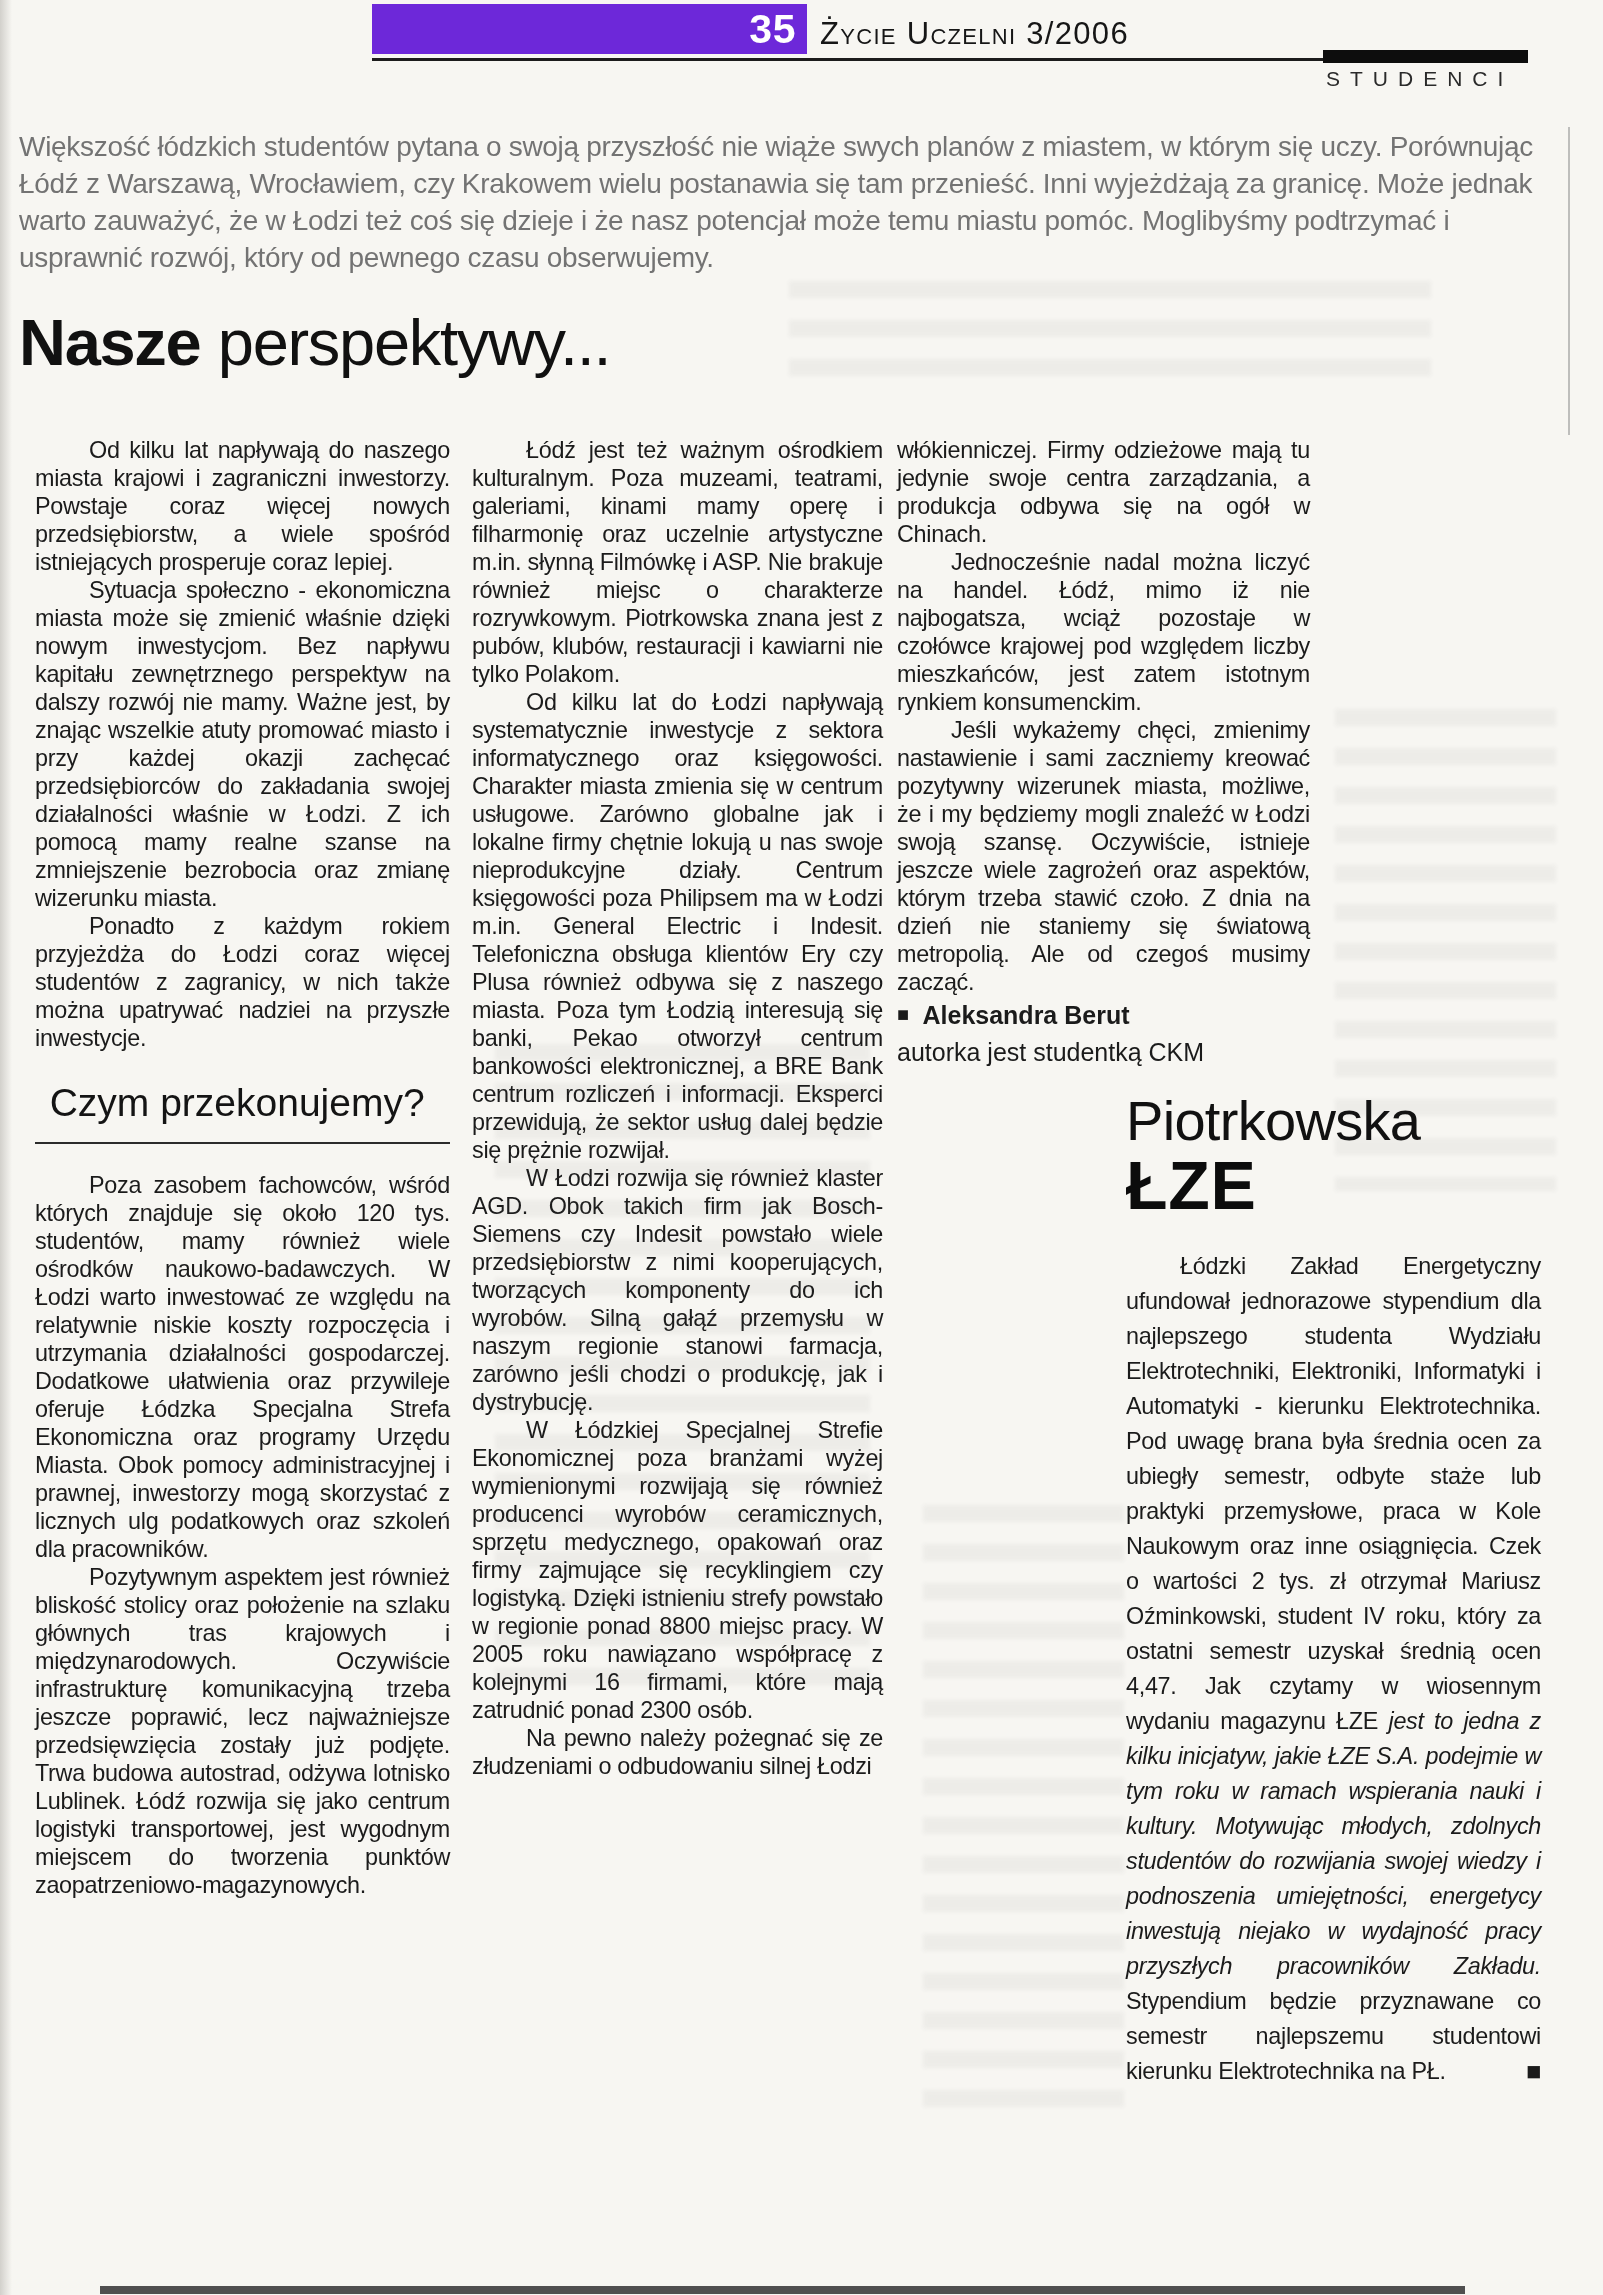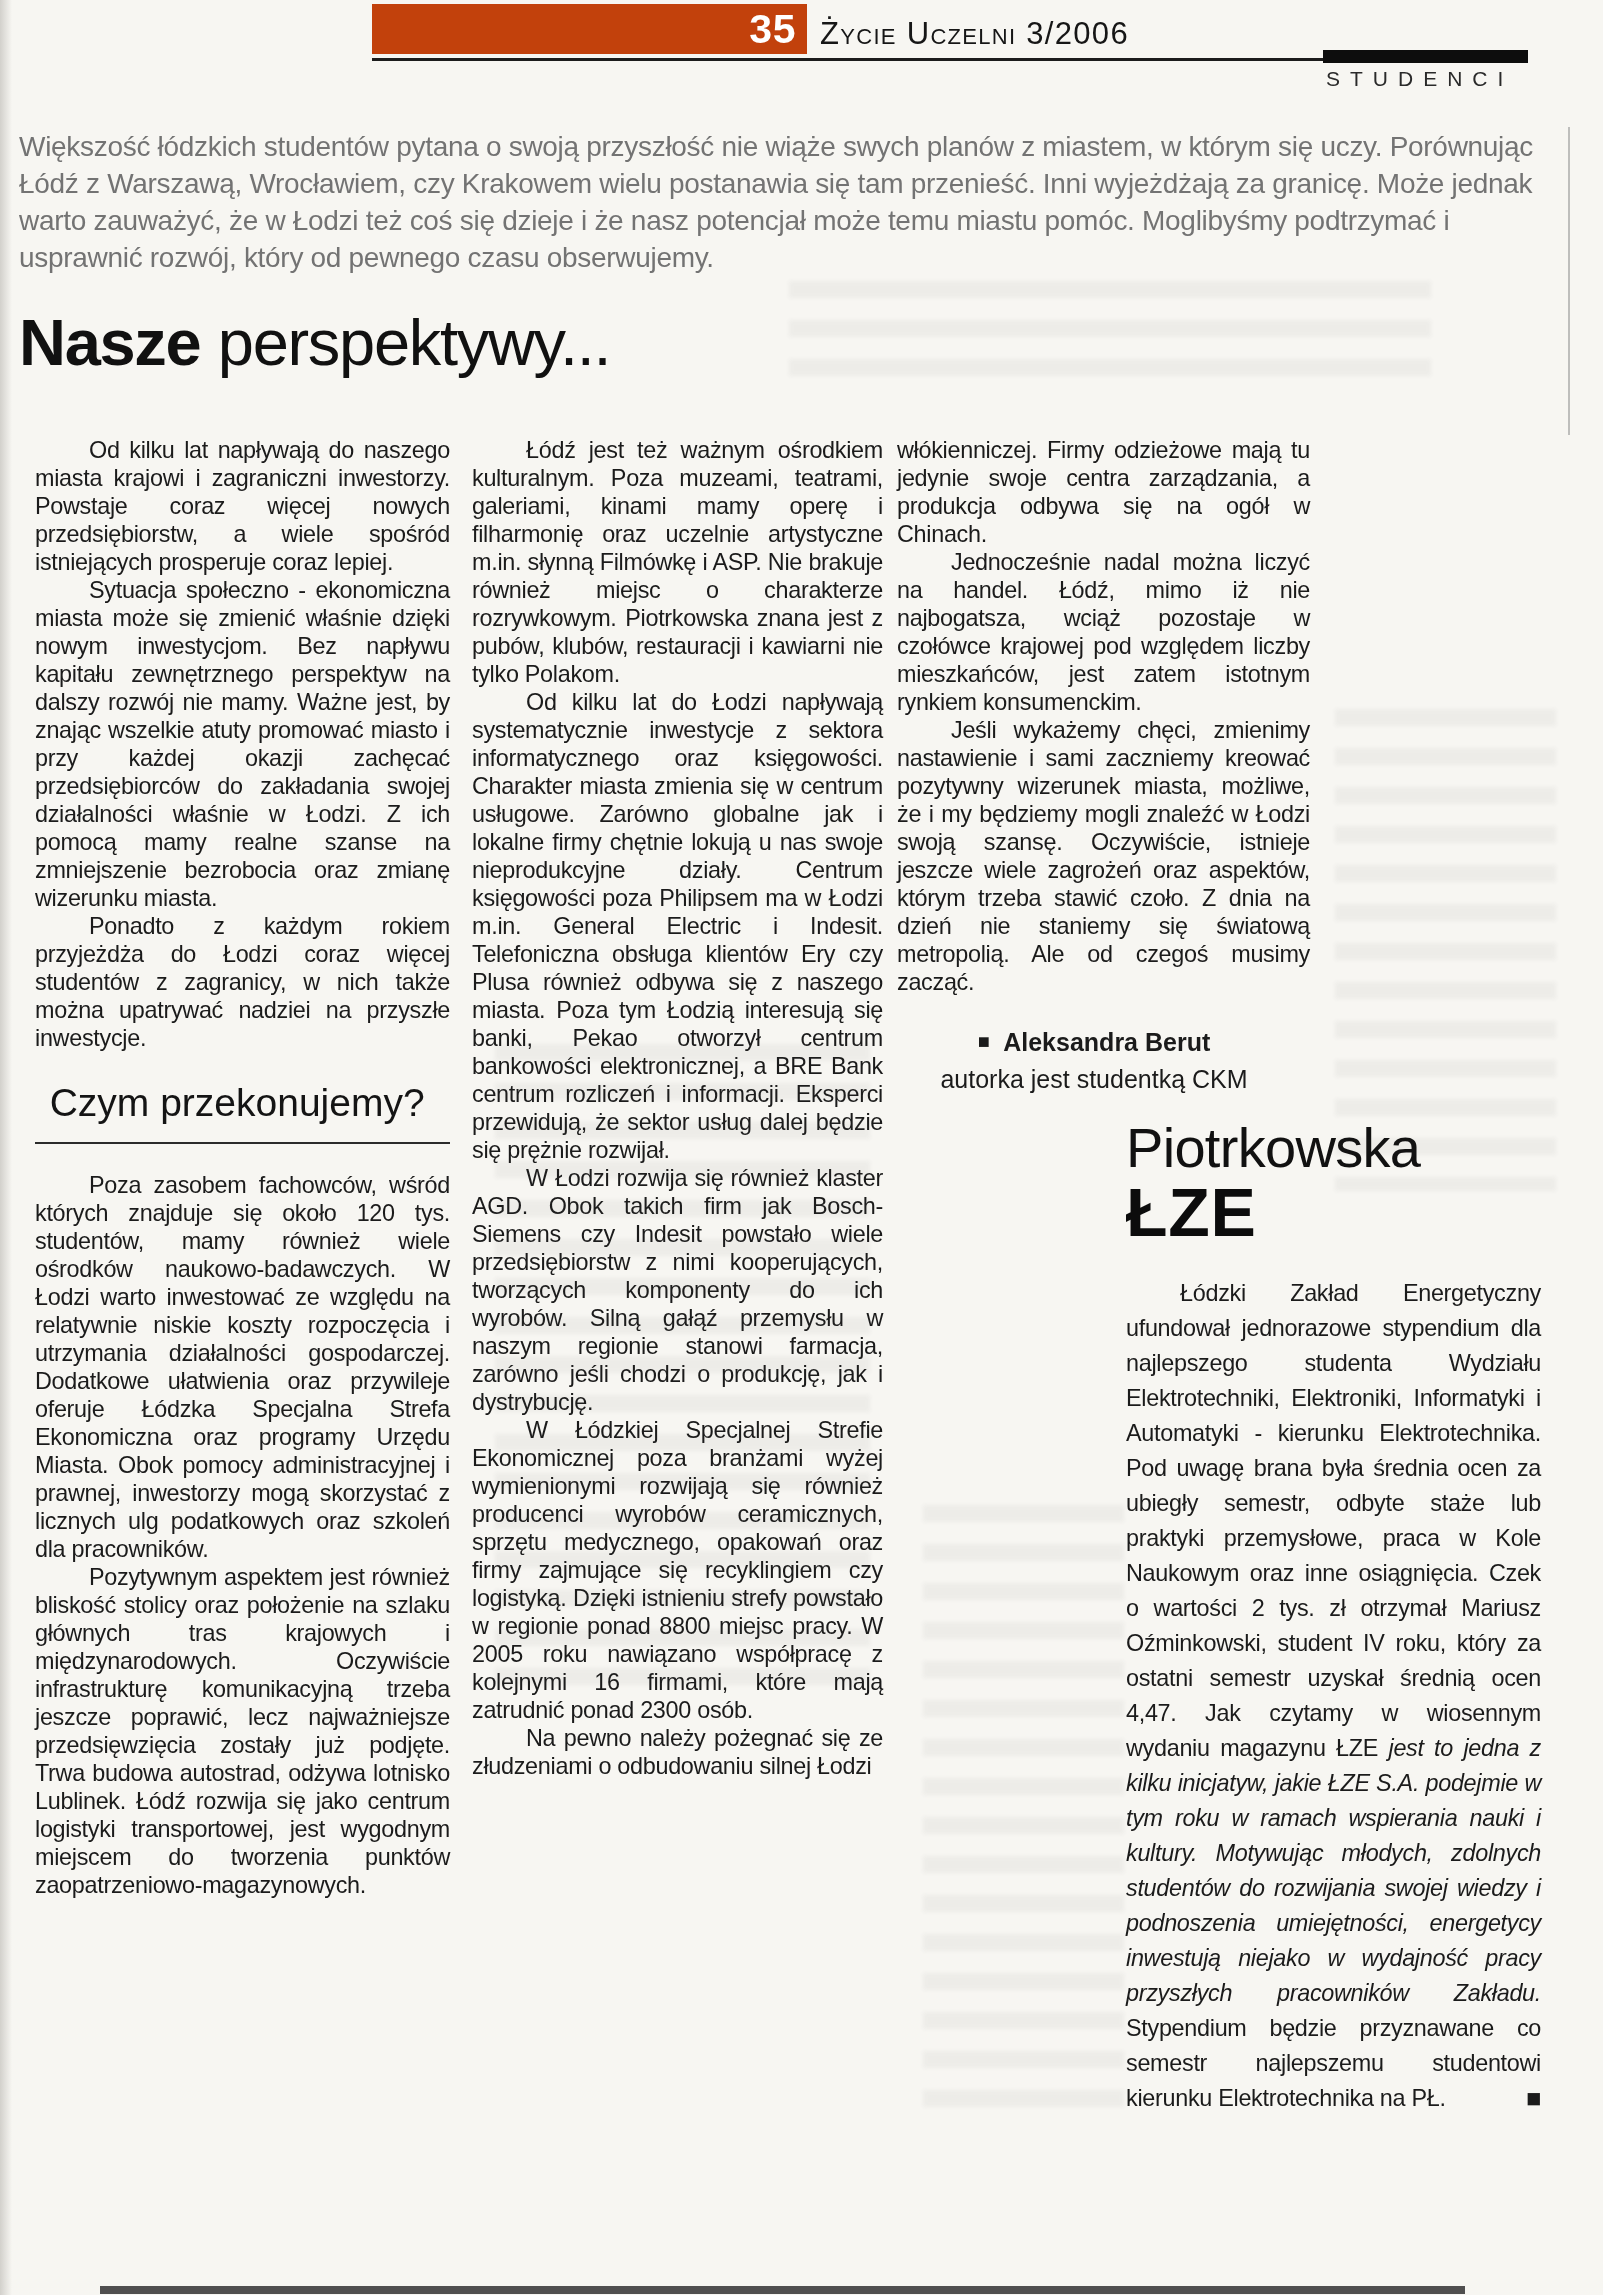--- a/index.html
+++ b/index.html
@@ -7,21 +7,21 @@
     position:relative;
     width:1603px;height:2295px;
     background:#f7f6f2;
     font-family:"Liberation Sans", sans-serif;
     color:#1b1b1b;
     overflow:hidden;
   }
   
   .pagenum-bar{
     position:absolute;left:372px;top:4px;width:435px;height:50px;
-    background:#c2410c;display:flex;align-items:center;justify-content:flex-end;
+    background:#6d28d9;display:flex;align-items:center;justify-content:flex-end;
   }
   .pagenum{color:#ffffff;font-size:41px;font-weight:700;padding-right:10.7px;letter-spacing:0.7px;}
   .journal{
     position:absolute;left:820px;top:16px;font-size:31px;color:#161616;
     font-variant:small-caps;letter-spacing:1.3px;white-space:nowrap;
   }
   .header-rule{position:absolute;left:372px;top:58px;width:955px;height:3.3px;background:#1c1c1c;}
   .section-bar{position:absolute;left:1323px;top:50px;width:205px;height:13.4px;background:#0d0d0d;}
   .section-label{
     position:absolute;left:1326px;top:67px;font-size:21px;color:#2a2a2a;
@@ -49,21 +49,21 @@
     margin:0;font-size:23.4px;line-height:28px;letter-spacing:-0.3px;
     text-align:justify;text-indent:54px;color:#1b1b1b;
   }
   p.body.noindent{text-indent:0;}
   h2.subhead{
     margin:29px 0 27px 0;padding:0 0 17.4px 14.7px;
     font-size:39px;line-height:44px;font-weight:400;letter-spacing:0;color:#141414;
     border-bottom:2.7px solid #2b2b2b;
   }
   
-  .byline{margin-top:27px;text-align:center;font-size:25px;line-height:37px;padding-right:19px;}
+  .byline{text-align:left;font-size:25px;line-height:37px;padding-right:19px;}
   .byline .marker{font-size:20px;vertical-align:2.7px;margin-right:13.4px;}
   .byline .name{font-weight:700;}
   .byline .role{font-weight:400;}
   
   .article2{margin-left:229px;width:415px;margin-top:19px;}
   .article2 h2{margin:0;font-weight:400;}
   .a2-light{font-size:56px;line-height:62px;letter-spacing:-0.7px;color:#111;}
   .a2-bold{font-size:68px;line-height:66px;font-weight:800;letter-spacing:0.7px;color:#0c0c0c;}
   .article2 .body{margin-top:31px;line-height:35px;}
   .italic{font-style:italic;}

